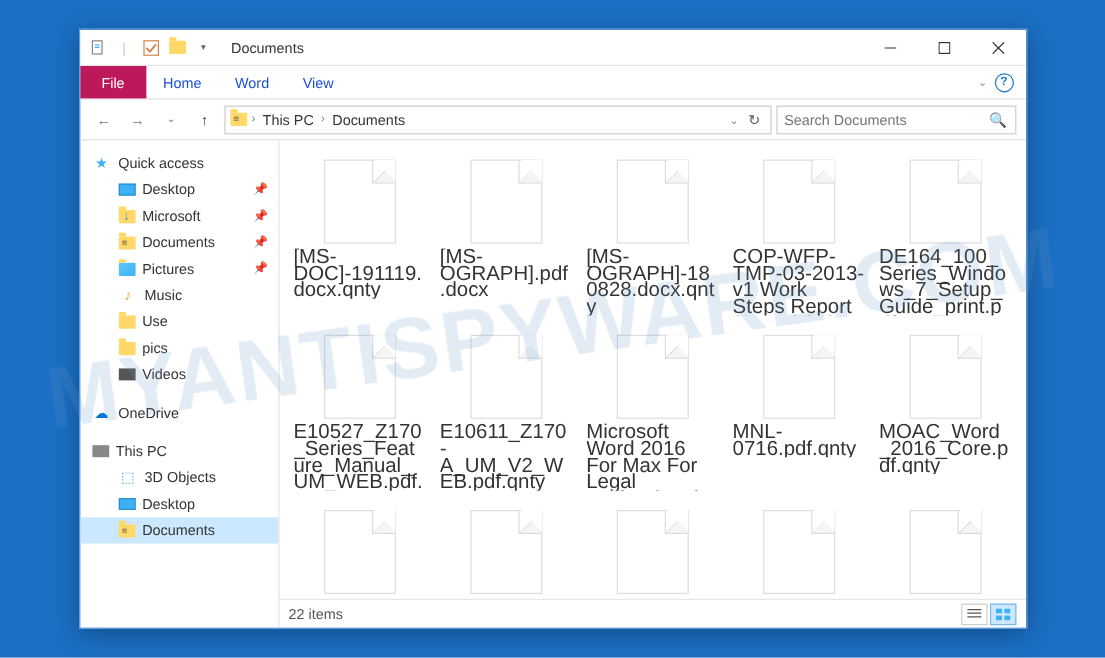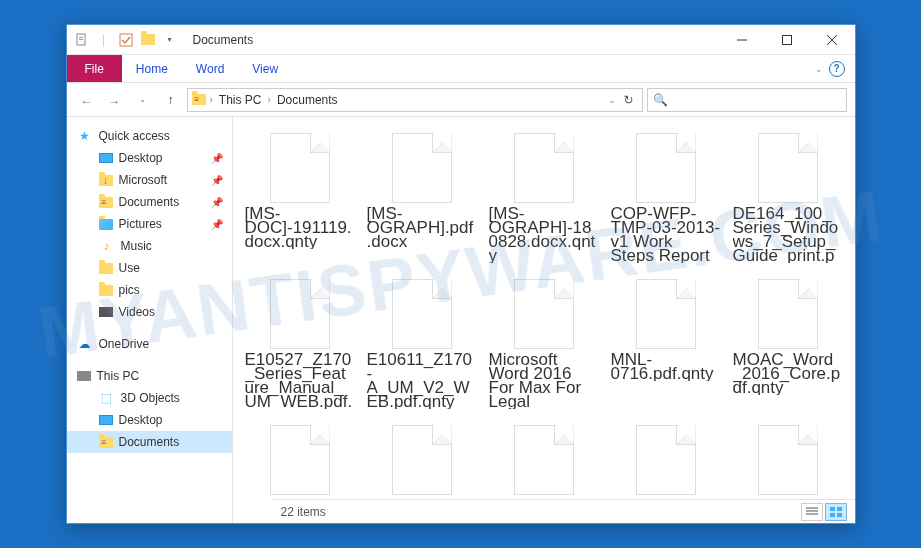--- a/index.html
+++ b/index.html
@@ -48,21 +48,21 @@
 .ico-cloud { color: #0078d4; }
 .ico-pc { background: #888; width: 14px; height: 10px; }
 .ico-3d { color: #3eb0f7; }
 .content { flex: 1; display: flex; flex-direction: column; }
 .files { flex: 1; padding: 12px 8px; display: grid; grid-template-columns: repeat(5, 1fr); gap: 8px 4px; align-content: start; overflow: hidden; }
 .file-item { display: flex; flex-direction: column; align-items: center; padding: 4px; }
 .file-icon { width: 60px; height: 70px; background: #fff; border: 1px solid #ddd; position: relative; margin-bottom: 4px; }
 .file-icon::before { content: ''; position: absolute; top: 0; right: 0; width: 18px; height: 18px; background: linear-gradient(135deg, transparent 49%, #e5e5e5 50%, #ccc 51%, #f5f5f5 52%); border-left: 1px solid #ddd; border-bottom: 1px solid #ddd; }
 .file-icon::after { content: ''; position: absolute; top: -1px; right: -1px; width: 18px; height: 18px; background: #fff; clip-path: polygon(100% 0, 0 0, 100% 100%); }
 .file-label { text-align: left; font-size: 17px; line-height: 14px; color: #333; max-width: 110px; word-wrap: break-word; max-height: 56px; overflow: hidden; }
-.statusbar { height: 24px; border-top: 1px solid #e5e5e5; display: flex; align-items: center; padding: 0 8px; font-size: 11px; color: #555; margin-left: 40px; }
+.statusbar { height: 24px; border-top: 1px solid #e5e5e5; display: flex; align-items: center; padding: 0 8px; font-size: 11px; color: #555; }
 .statusbar .spacer { flex: 1; }
 .view-btns { display: flex; gap: 2px; }
 .view-btn { width: 22px; height: 18px; border: 1px solid #ccc; display: flex; align-items: center; justify-content: center; }
 .view-btn.active { background: #cce8ff; border-color: #7ab8e6; }
 .chev { font-size: 9px; color: #888; }
 .watermark { position: fixed; top: 50%; left: 50%; transform: translate(-50%, -50%) rotate(-8deg); font-size: 72px; font-weight: bold; color: rgba(100,150,200,0.18); pointer-events: none; z-index: 999; letter-spacing: 2px; white-space: nowrap; }
 </style>
 </head>
 <body>
 
@@ -134,20 +134,21 @@
       <span class="ico ico-folder ico-docs"></span>
       <span class="crumb-sep">›</span>
       <span class="crumb">This PC</span>
       <span class="crumb-sep">›</span>
       <span class="crumb">Documents</span>
       <div class="spacer"></div>
       <span class="chev">⌄</span>
       <span style="margin:0 4px;color:#555">↻</span>
     </div>
     <div class="search-box">
+      <input placeholder="Search Documents" style="">
       <span style="color:#888">🔍</span>
     </div>
   </div>
 
   <div class="body">
     <div class="sidebar">
       <div class="nav-group">
         <div class="nav-item header">
             <span class="ico ico-star">★</span>
             <span>Quick access</span>

